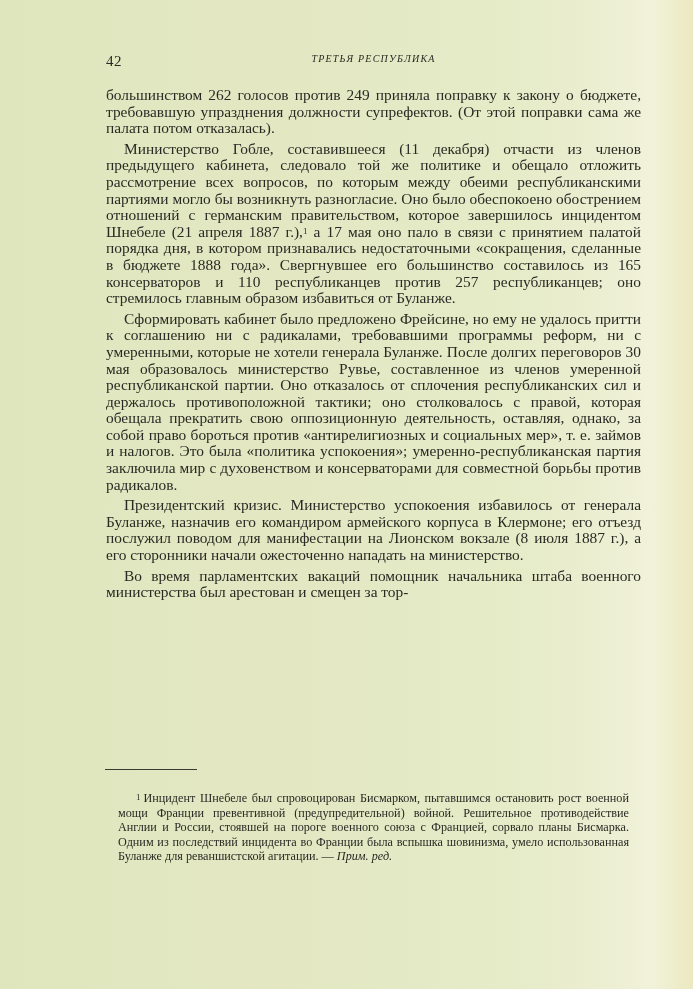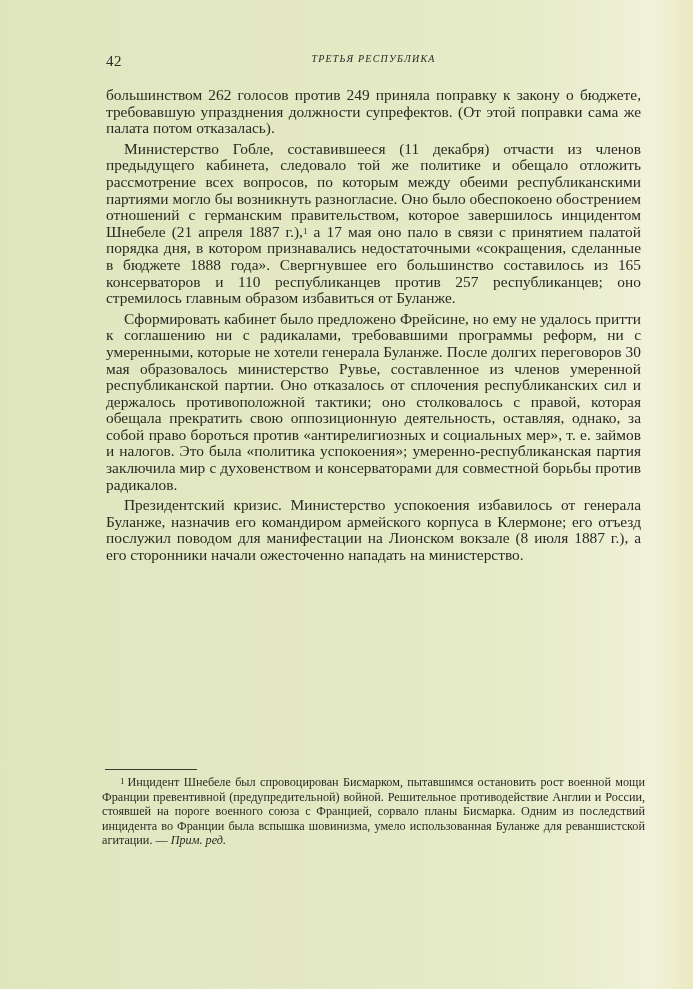--- a/index.html
+++ b/index.html
@@ -78,21 +78,21 @@
       position: absolute;
       top: 772px;
       left: 0;
       width: 543px;
       font-size: 12.2px;
       line-height: 14.6px;
       text-align: justify;
       text-align-last: left;
     }
     .footnotes p {
-      margin: 0;
+      margin: 16px;
       text-indent: 18px;
     }
     .footnote-marker {
       font-size: 9px;
       vertical-align: top;
       position: relative;
       top: -1px;
       margin-right: 3px;
     }
     .fn-ref {
@@ -113,20 +113,21 @@
   <div class="header">
     <span class="page-number">42</span>
     <span class="running-title">ТРЕТЬЯ РЕСПУБЛИКА</span>
   </div>
 
   <div class="body-text">
     <p class="continued">большинством 262 голосов против 249 приняла поправку к закону о бюджете, требовавшую упразднения должности супрефектов. (От этой поправки сама же палата потом отказалась).</p>
     <p><span>Министерство Гобле, составившееся (11 декабря) отчасти из членов предыдущего кабинета, следовало той же политике и обещало отложить рассмотрение всех вопросов, по которым между обеими республиканскими партиями могло бы возникнуть разногласие. Оно было обеспокоено обострением отношений с германским правительством, которое завершилось инцидентом Шнебеле (21 апреля 1887 г.),</span><span class="fn-ref">1</span><span> а 17 мая оно пало в связи с принятием палатой порядка дня, в котором признавались недостаточными «сокращения, сделанные в бюджете 1888 года». Свергнувшее его большинство составилось из 165 консерваторов и 110 республиканцев против 257 республиканцев; оно стремилось главным образом избавиться от Буланже.</span></p>
     <p>Сформировать кабинет было предложено Фрейсине, но ему не удалось притти к соглашению ни с радикалами, требовавшими программы реформ, ни с умеренными, которые не хотели генерала Буланже. После долгих переговоров 30 мая образовалось министерство Рувье, составленное из членов умеренной республиканской партии. Оно отказалось от сплочения республиканских сил и держалось противоположной тактики; оно столковалось с правой, которая обещала прекратить свою оппозиционную деятельность, оставляя, однако, за собой право бороться против «антирелигиозных и социальных мер», т. е. займов и налогов. Это была «политика успокоения»; умеренно-республиканская партия заключила мир с духовенством и консерваторами для совместной борьбы против радикалов.</p>
     <p><span class="sidehead">Президентский кризис.</span><span> Министерство успокоения избавилось от генерала Буланже, назначив его командиром армейского корпуса в Клермоне; его отъезд послужил поводом для манифестации на Лионском вокзале (8 июля 1887 г.), а его сторонники начали ожесточенно нападать на министерство.</span></p>
+    <p>Во время парламентских вакаций помощник начальника штаба военного министерства был арестован и смещен за тор-</p>
   </div>
 
   <div class="footnote-rule"></div>
 
   <div class="footnotes">
     <p><span class="footnote-marker">1</span><span>Инцидент Шнебеле был спровоцирован Бисмарком, пытавшимся остановить рост военной мощи Франции превентивной (предупредительной) войной. Решительное противодействие Англии и России, стоявшей на пороге военного союза с Францией, сорвало планы Бисмарка. Одним из последствий инцидента во Франции была вспышка шовинизма, умело использованная Буланже для реваншистской агитации. — </span><span class="italic">Прим. ред.</span></p>
   </div>
 
 </div>
 

